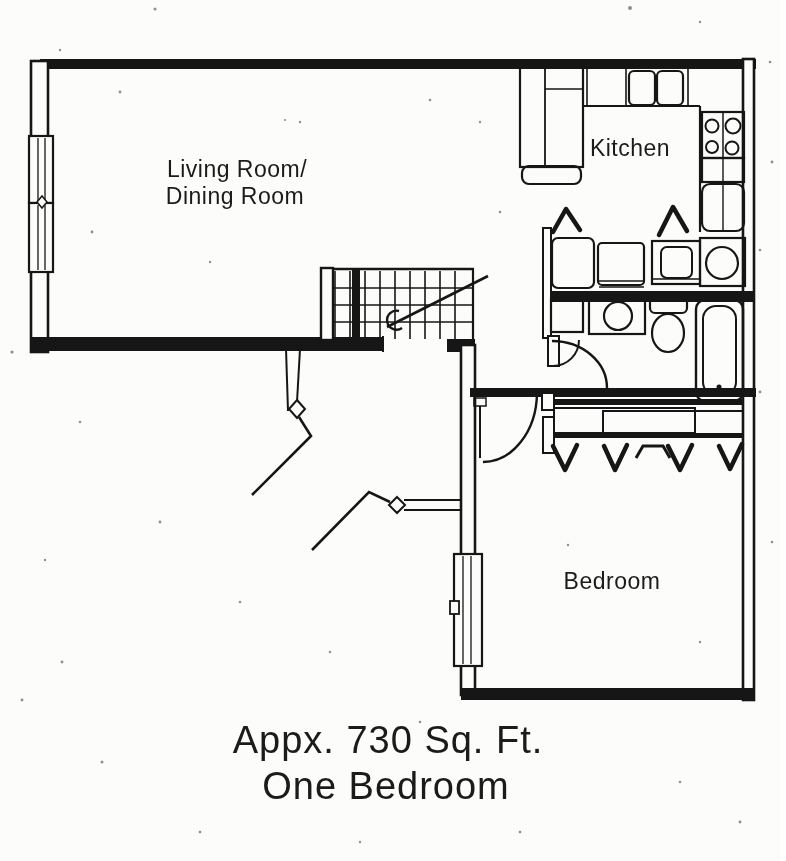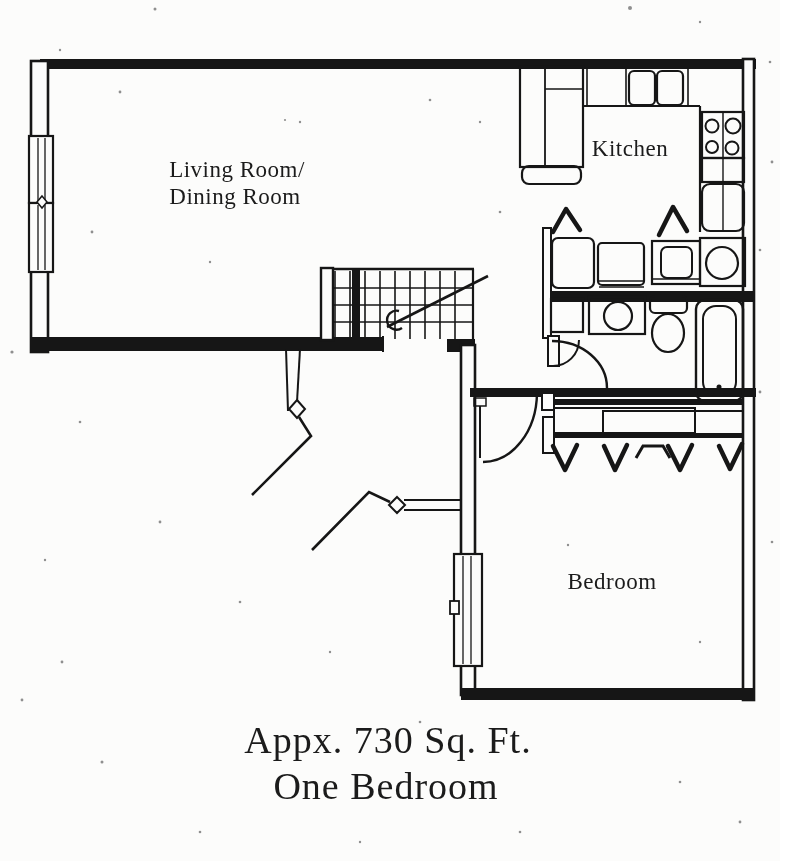--- a/index.html
+++ b/index.html
@@ -1,17 +1,17 @@
 <!DOCTYPE html>
 <html><head>
 <meta charset="utf-8">
 <style>
   html,body{margin:0;padding:0;background:#ffffff;}
   .page{position:relative;width:780px;height:861px;background:#fcfcfb;overflow:hidden;
-        font-family:Liberation Serif, serif;}
+        font-family:Liberation Sans, sans-serif;}
   svg{display:block}
   text{fill:#1b1b1b;}
   .room-label{font-size:23px;letter-spacing:.5px;}
   .caption{font-size:38px;letter-spacing:1px;}
 </style>
 </head>
 <body>
 
 <div class="page">
 <svg width="786" height="861" viewBox="0 0 786 861">

